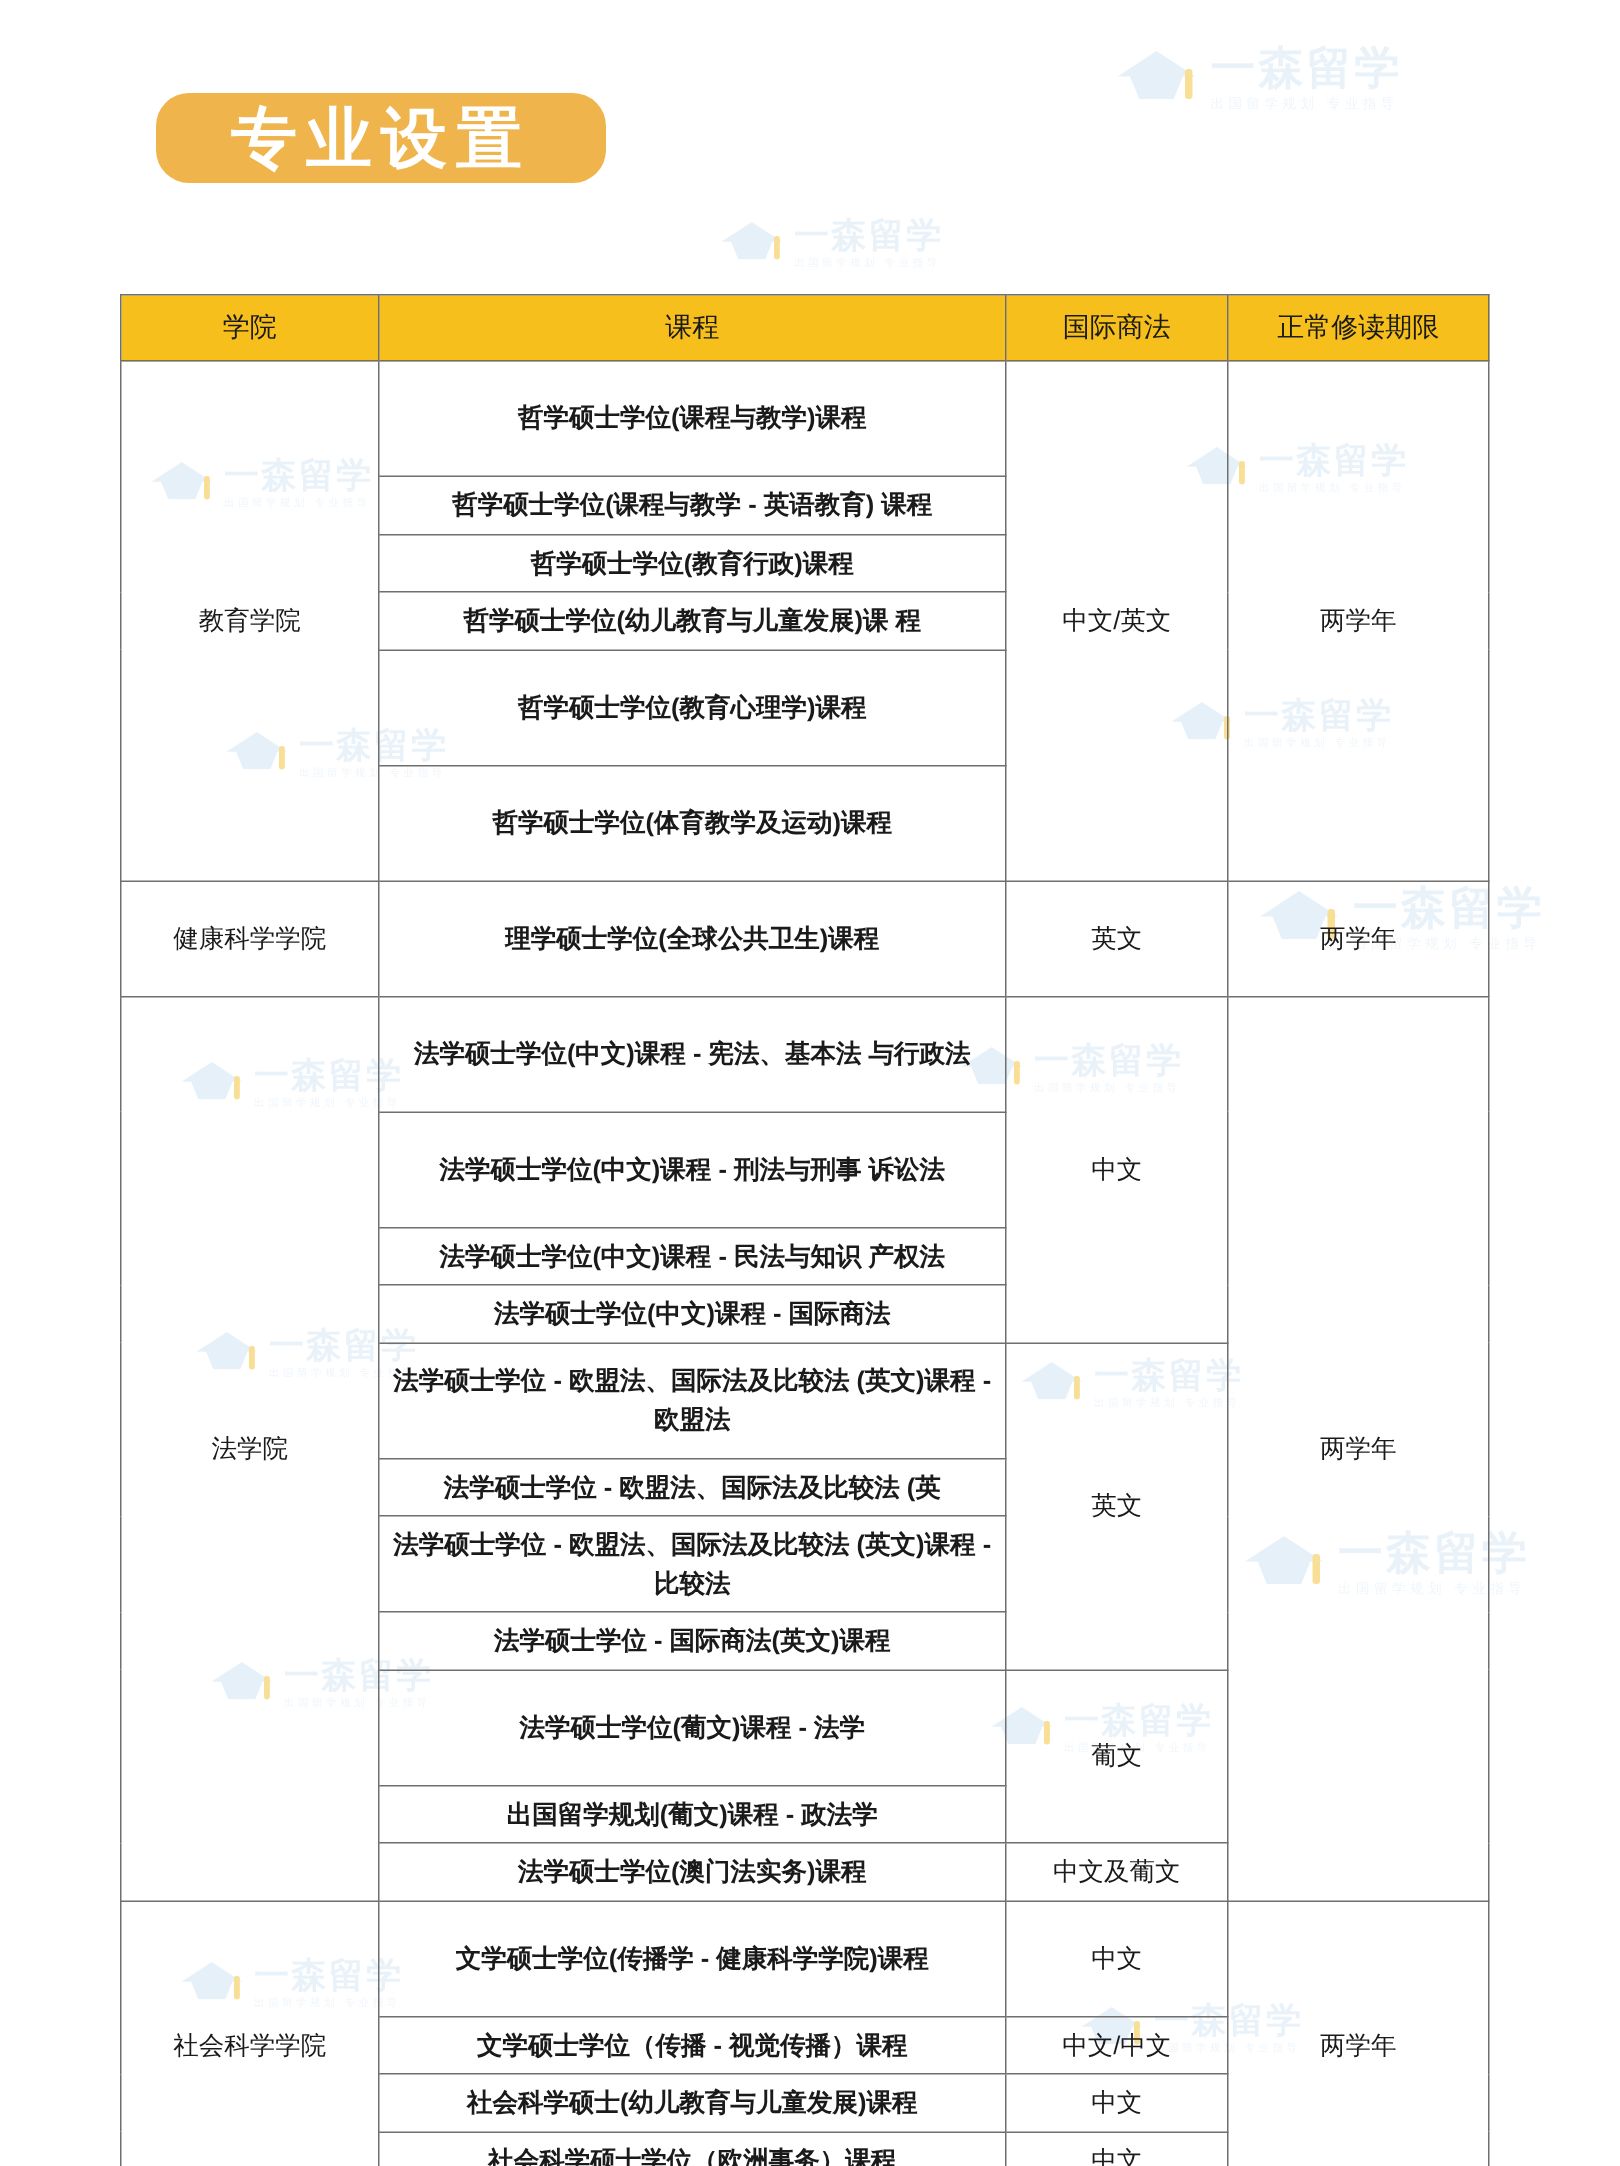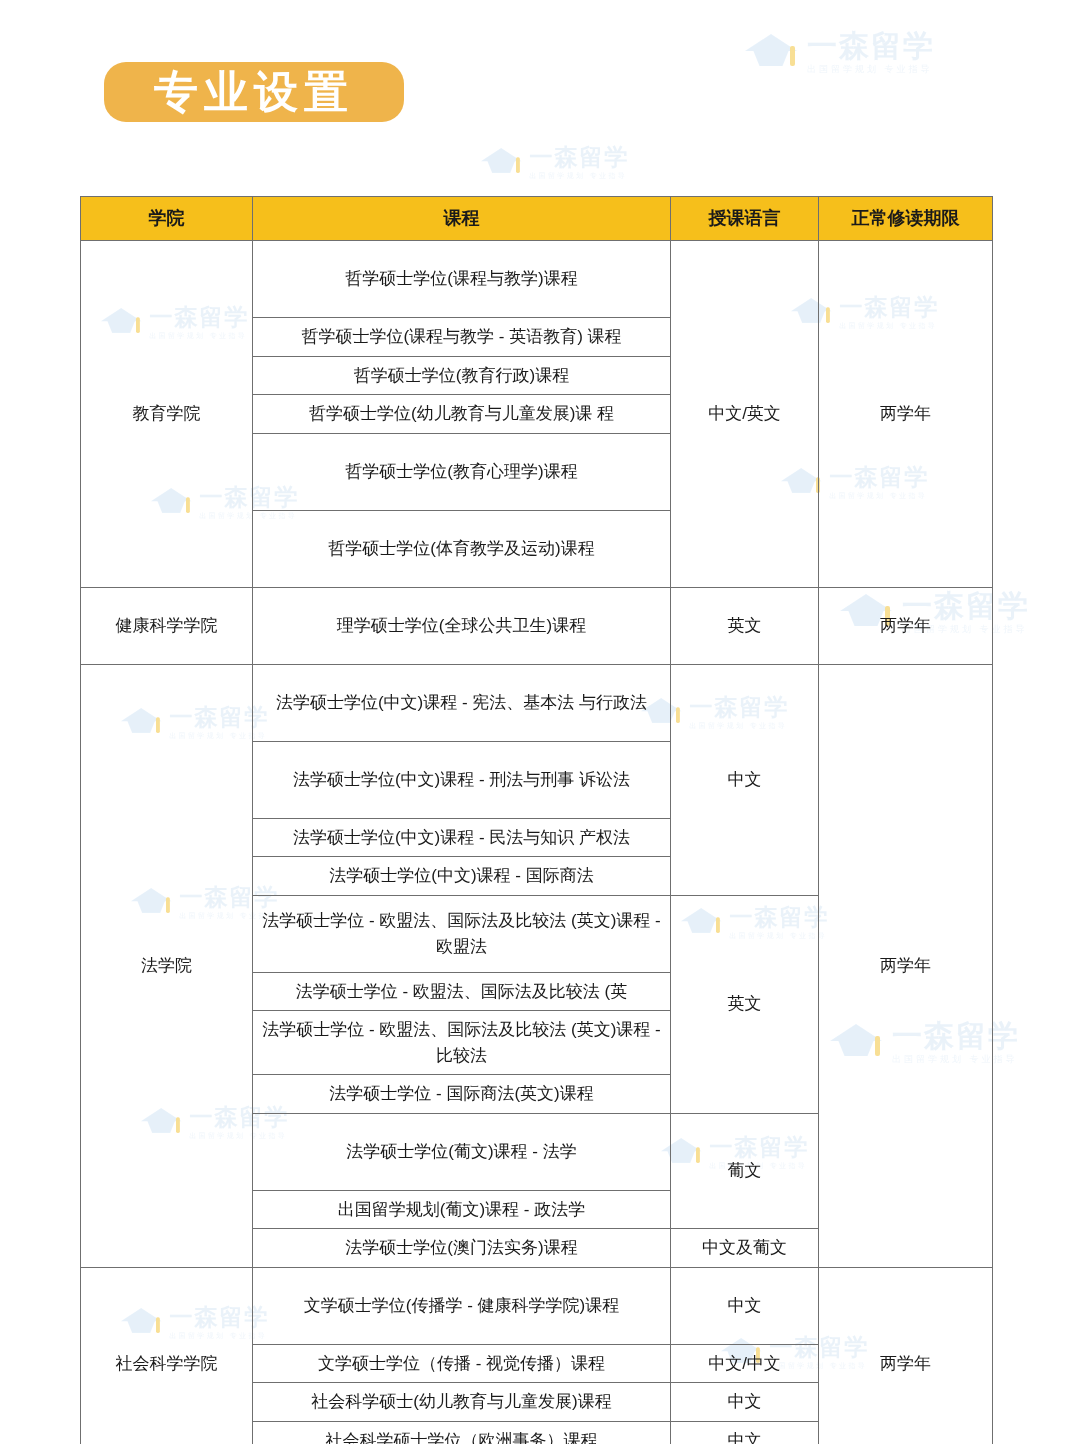--- a/index.html
+++ b/index.html
@@ -122,26 +122,27 @@
     border: 1px solid #6f6f6f;
     text-align: center;
     vertical-align: middle;
     font-size: 17px;
     line-height: 1.5;
     padding: 6px 8px;
   }
   table.majors thead th {
     background: #f6bf1b;
     font-size: 18px;
-    font-weight: bold;
+    font-weight: normal;
     padding: 8px 6px;
     color: #1a1a1a;
   }
   td.course {
     padding: 10px 14px;
+    font-weight: bold;
   }
   td.school, td.lang, td.years {
     font-size: 18px;
     margin-top: 41px;
   }
   td.tall { height: 64px; }
 </style>
 </head>
 <body>
 
@@ -285,21 +286,21 @@
     <colgroup>
       <col class="c1">
         <col class="c2">
         <col class="c3">
         <col class="c4">
     </colgroup>
     <thead>
       <tr>
         <th>学院</th>
         <th>课程</th>
-        <th>授课语言</th>
+        <th>国际商法</th>
         <th>正常修读期限</th>
       </tr>
     </thead>
     <tbody>
 
       <tr>
         <td class="school" rowspan="6">教育学院</td>
         <td class="course tall">哲学硕士学位(课程与教学)课程</td>
         <td class="lang" rowspan="6">中文/英文</td>
         <td class="years" rowspan="6">两学年</td>

